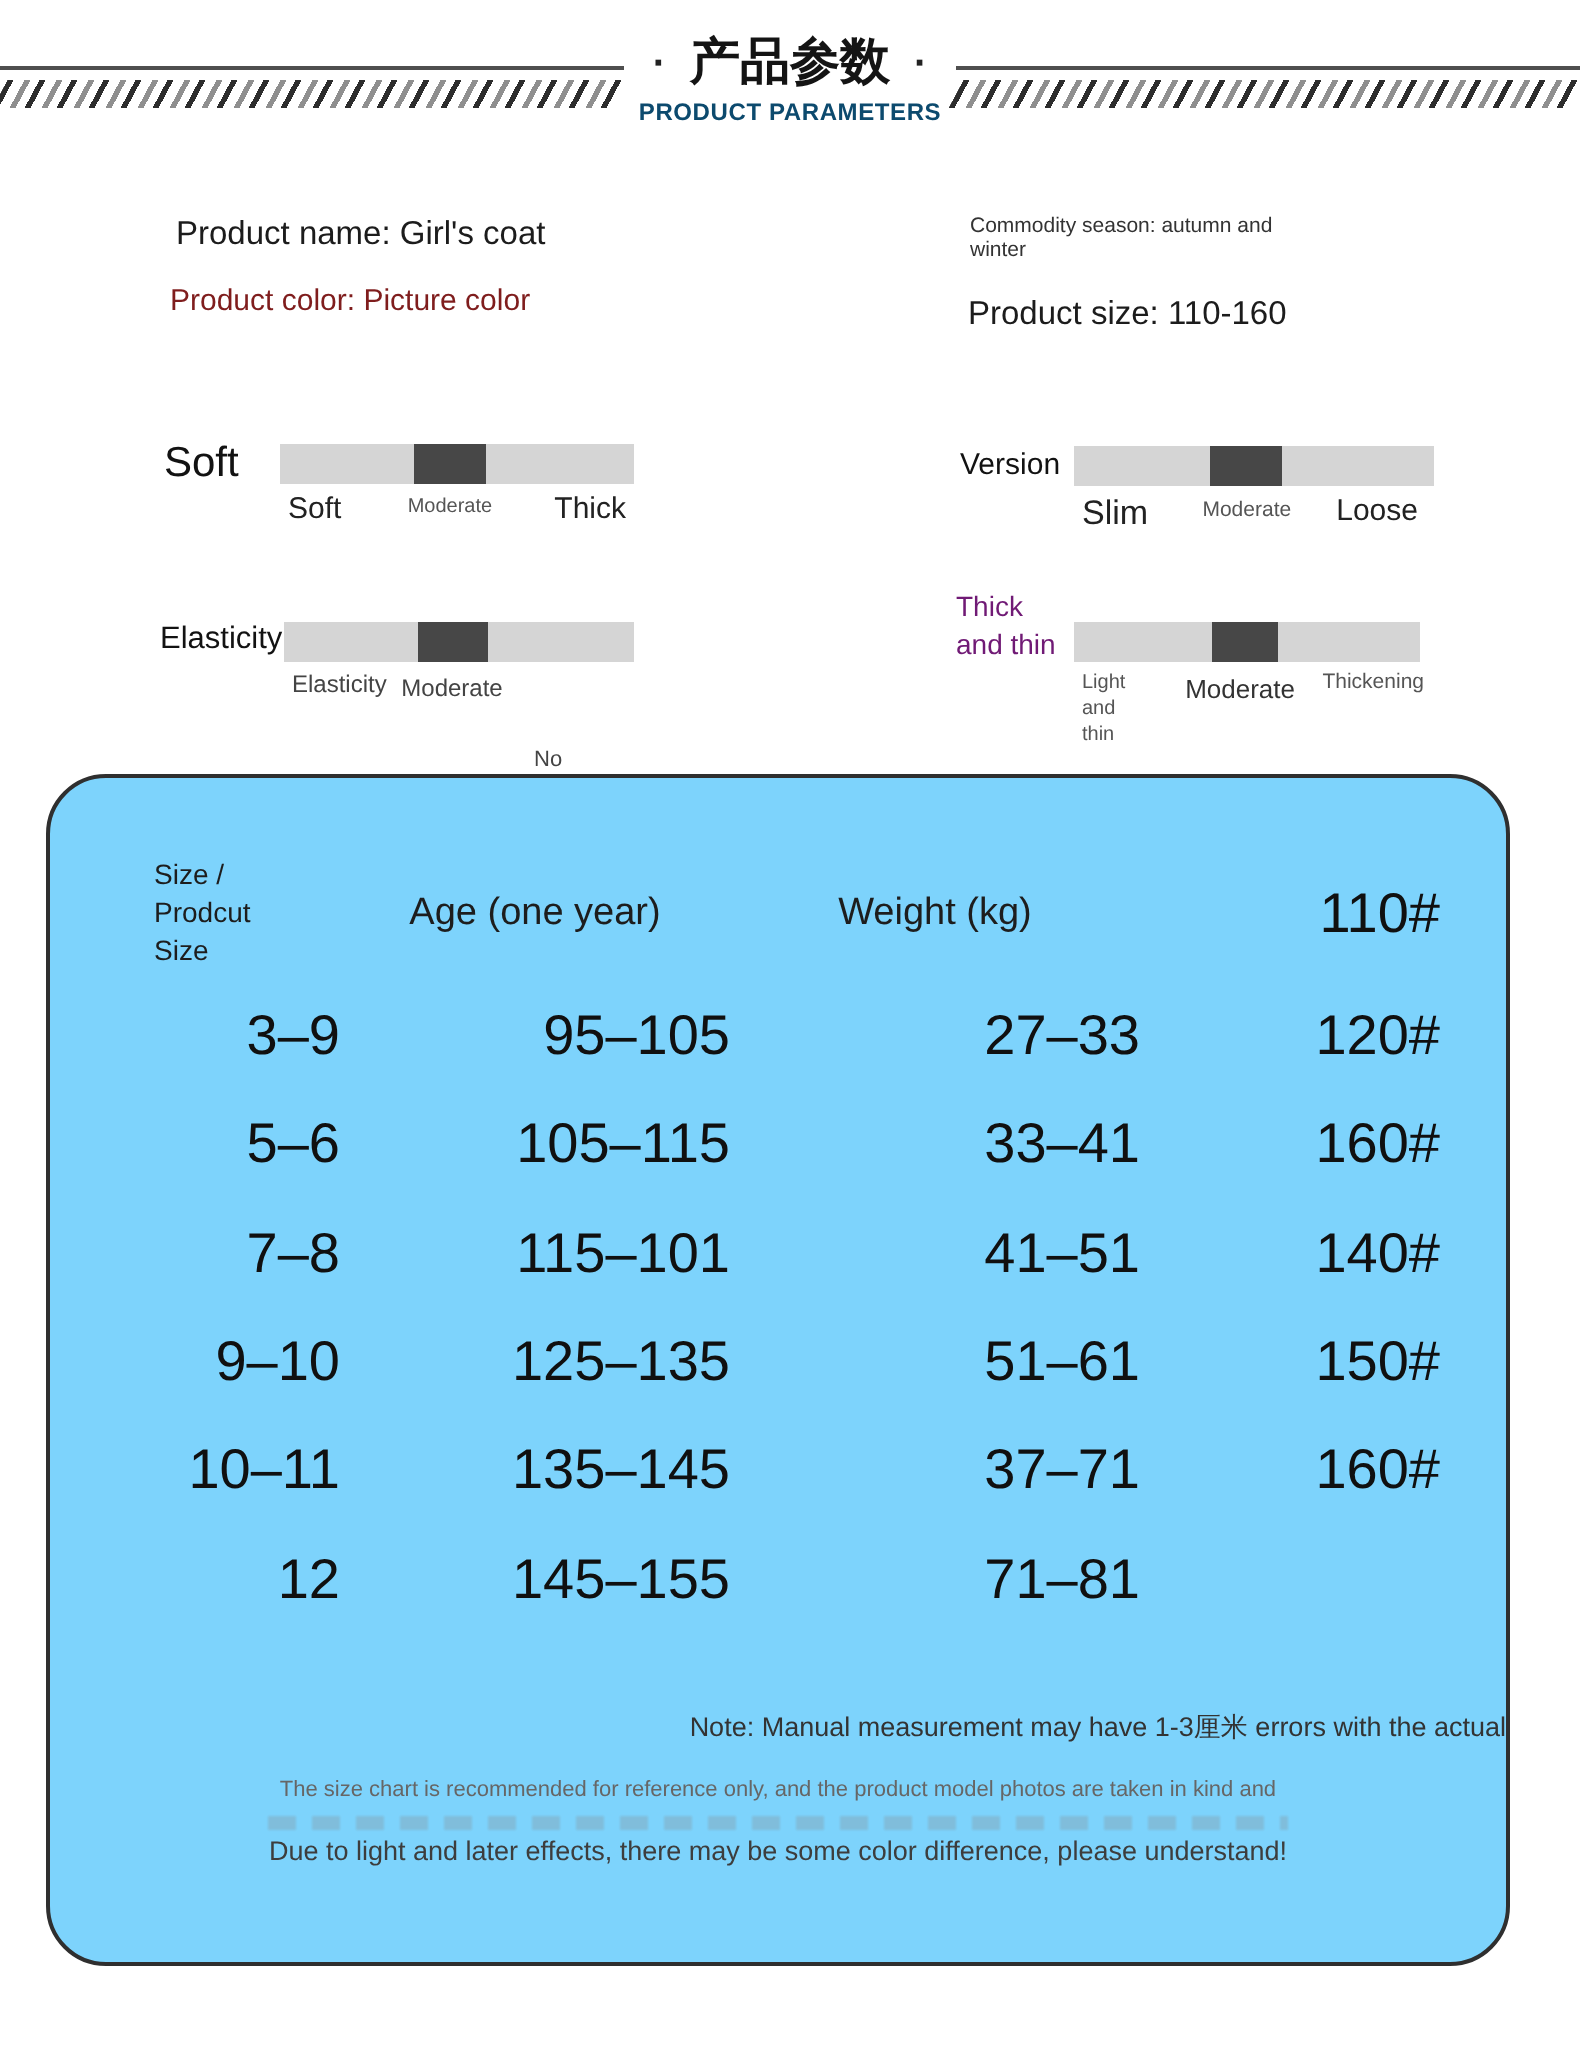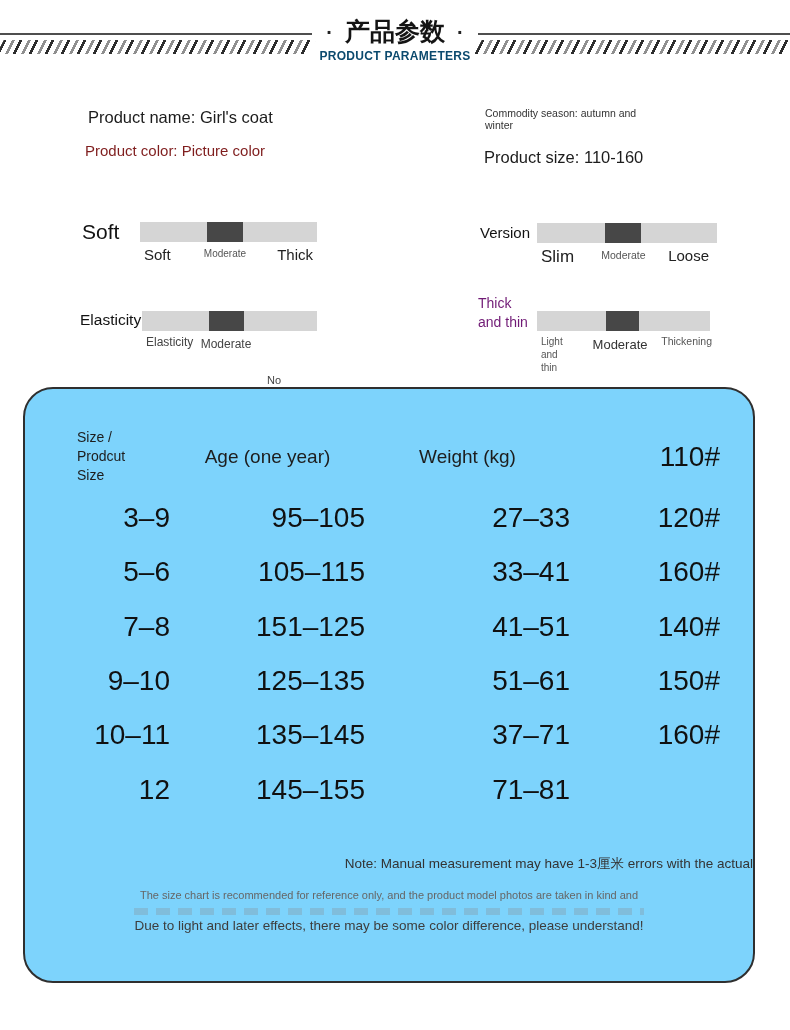--- a/index.html
+++ b/index.html
@@ -190,21 +190,21 @@
       <div class="cell">95–105</div>
       <div class="cell">27–33</div>
 
       <div class="cell">120#</div>
       <div class="cell">5–6</div>
       <div class="cell">105–115</div>
       <div class="cell">33–41</div>
 
       <div class="cell">160#</div>
       <div class="cell">7–8</div>
-      <div class="cell">151–125</div>
+      <div class="cell">115–101</div>
       <div class="cell">41–51</div>
 
       <div class="cell">140#</div>
       <div class="cell">9–10</div>
       <div class="cell">125–135</div>
       <div class="cell">51–61</div>
 
       <div class="cell">150#</div>
       <div class="cell">10–11</div>
       <div class="cell">135–145</div>

